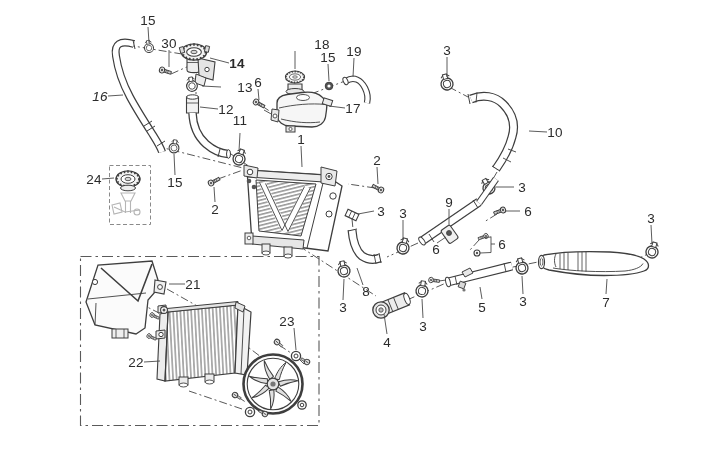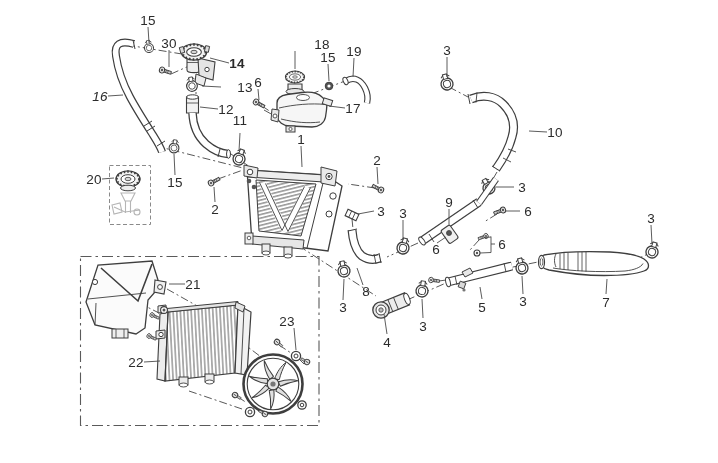--- a/index.html
+++ b/index.html
@@ -424,16 +424,16 @@
       <span class="callout" style="left: 175px; top: 182px; color: rgb(43, 43, 43);">15</span>
       <span class="callout" style="left: 328px; top: 57px; color: rgb(43, 43, 43);">15</span>
       <span class="callout" style="left: 100px; top: 96px; color: rgb(43, 43, 43); font-style: italic;">16</span>
       <span class="callout" style="left: 353px; top: 108px; color: rgb(43, 43, 43);">17</span>
       <span class="callout" style="left: 295px; top: 44px; color: rgb(43, 43, 43); margin-left: 27px;">18</span>
       <span class="callout" style="left: 354px; top: 51px; color: rgb(43, 43, 43);">19</span>
       <span class="callout" style="left: 169px; top: 43px; color: rgb(43, 43, 43);">30</span>
       <span class="callout" style="left: 193px; top: 284px; color: rgb(43, 43, 43);">21</span>
       <span class="callout" style="left: 136px; top: 362px; color: rgb(43, 43, 43);">22</span>
       <span class="callout" style="left: 287px; top: 321px; color: rgb(43, 43, 43);">23</span>
-      <span class="callout" style="left: 94px; top: 179px; color: rgb(43, 43, 43);">20</span>
+      <span class="callout" style="left: 94px; top: 179px; color: rgb(43, 43, 43);">24</span>
     </div>
 
 </div>
 
 </body></html>

